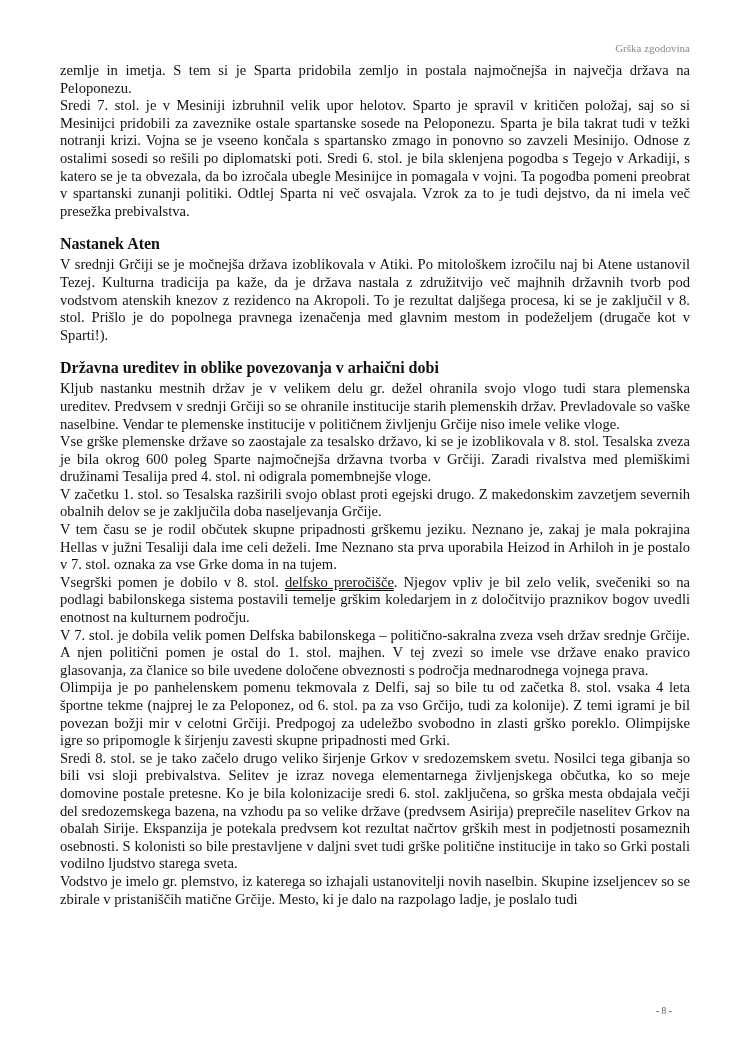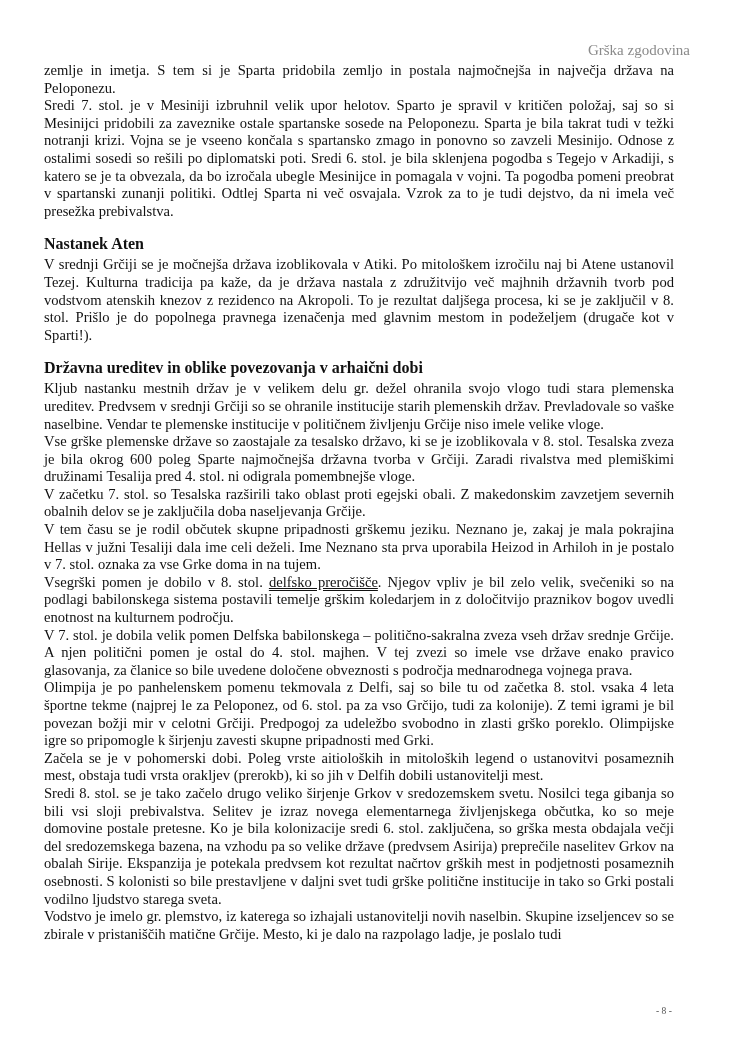--- a/index.html
+++ b/index.html
@@ -1,19 +1,19 @@
 <!DOCTYPE html>
 <html><head>
 <meta charset="utf-8">
 <style>
   html, body { margin: 0; padding: 0; background: #ffffff; }
   body { width: 750px; height: 1061px; position: relative; overflow: hidden;
          font-family: "Liberation Serif", serif; color: #111; }
-  .header { position: absolute; top: 42px; right: 60px; font-size: 15px; color: #8a8a8a; }
-  .content { position: absolute; left: 44px; top: 62px; width: 630px; }
+  .header { position: absolute; top: 42px; right: 60px; font-size: 11px; color: #8a8a8a; }
+  .content { position: absolute; left: 60px; top: 62px; width: 630px; }
   p.para { margin: 0; font-size: 14.6px; line-height: 17.6px; text-align: justify; }
   p.para.last { text-align-last: left; }
   h2 { margin: 12px 0 0 0; font-size: 16px; line-height: 24px; font-weight: bold; }
   .u { }
   .uu { text-decoration: underline; text-decoration-style: double; }
   .i { }
   .footer { position: absolute; top: 1006px; left: 656px; font-size: 9.5px; color: #555; }
 </style>
 </head>
 <body>
@@ -24,25 +24,24 @@
 
   <p class="para">zemlje in imetja. S tem si je Sparta pridobila zemljo in postala najmočnejša in največja država na Peloponezu.</p>
   <p class="para"><span>Sredi 7. stol. je v Mesiniji izbruhnil velik </span><span class="u">upor helotov</span><span>. Sparto je spravil v  kritičen položaj, saj so si Mesinijci pridobili za zaveznike ostale spartanske sosede na Peloponezu. Sparta je bila takrat tudi v težki notranji krizi. Vojna se je vseeno končala s spartansko zmago in ponovno so zavzeli Mesinijo. Odnose z ostalimi sosedi so rešili po diplomatski poti. Sredi 6. stol. je bila sklenjena pogodba s Tegejo v Arkadiji, s katero se je ta obvezala, da bo izročala ubegle Mesinijce in pomagala v vojni. Ta pogodba pomeni preobrat v spartanski zunanji politiki. Odtlej Sparta ni več osvajala. Vzrok za to je tudi dejstvo, da ni imela več presežka prebivalstva.</span></p>
 
   <h2>Nastanek Aten</h2>
   <p class="para">V srednji Grčiji se je močnejša država izoblikovala v Atiki. Po mitološkem izročilu naj bi Atene ustanovil Tezej. Kulturna tradicija pa kaže, da je država nastala z združitvijo več majhnih državnih tvorb pod vodstvom atenskih knezov z rezidenco na Akropoli. To je rezultat daljšega procesa, ki se je zaključil v 8. stol. Prišlo je do popolnega pravnega izenačenja med glavnim mestom in podeželjem (drugače kot v Sparti!).</p>
 
   <h2>Državna ureditev in oblike povezovanja v arhaični dobi</h2>
   <p class="para">Kljub nastanku mestnih držav je v velikem delu gr. dežel ohranila svojo vlogo tudi stara plemenska ureditev. Predvsem v srednji Grčiji so se ohranile institucije starih plemenskih držav. Prevladovale so vaške naselbine. Vendar te plemenske institucije v političnem življenju Grčije niso imele velike vloge.</p>
   <p class="para"><span>Vse grške plemenske države so zaostajale za </span><span class="u">tesalsko državo</span><span>, ki se je izoblikovala v 8. stol. Tesalska zveza je bila okrog 600 poleg Sparte najmočnejša državna tvorba v Grčiji. Zaradi rivalstva med plemiškimi družinami Tesalija pred 4. stol. ni odigrala pomembnejše vloge.</span></p>
-  <p class="para"><span>V začetku 7. stol. so </span><span class="u">Tesalska</span><span> razširili tako oblast proti egejski obali. Z makedonskim zavzetjem severnih obalnih delov se je zaključila doba naseljevanja Grčije.</span></p>
+  <p class="para"><span>V začetku 1. stol. so </span><span class="u">Tesalska</span><span> razširili svojo oblast proti egejski drugo. Z makedonskim zavzetjem severnih obalnih delov se je zaključila doba naseljevanja Grčije.</span></p>
   <p class="para"><span>V tem času se je rodil </span><span class="i">občutek skupne pripadnosti grškemu jeziku.</span><span> Neznano je, zakaj je mala pokrajina Hellas v južni Tesaliji dala ime celi deželi. Ime </span><span class="i">Neznano</span><span> sta prva uporabila Heizod in Arhiloh in je postalo v 7. stol. oznaka za vse Grke doma in na tujem.</span></p>
   <p class="para"><span>Vsegrški pomen je dobilo v 8. stol. </span><span class="uu">delfsko preročišče</span><span>. Njegov vpliv je bil zelo velik, svečeniki so na podlagi babilonskega sistema postavili temelje grškim koledarjem in z določitvijo praznikov bogov uvedli enotnost na kulturnem področju.</span></p>
-  <p class="para"><span>V 7. stol. je dobila velik pomen </span><span class="u">Delfska babilonskega</span><span> – politično-sakralna zveza vseh držav srednje Grčije. A njen politični pomen je ostal do 4. stol. majhen. V tej zvezi so imele vse države enako pravico glasovanja, za članice so bile uvedene določene obveznosti s področja mednarodnega vojnega prava.</span></p>
+  <p class="para"><span>V 7. stol. je dobila velik pomen </span><span class="u">Delfska babilonskega</span><span> – politično-sakralna zveza vseh držav srednje Grčije. A njen politični pomen je ostal do 1. stol. majhen. V tej zvezi so imele vse države enako pravico glasovanja, za članice so bile uvedene določene obveznosti s področja mednarodnega vojnega prava.</span></p>
   <p class="para"><span class="u">Olimpija</span><span> je po panhelenskem pomenu tekmovala z Delfi, saj so bile tu od začetka 8. stol. vsaka 4 leta športne tekme (najprej le za Peloponez, od 6. stol. pa za vso Grčijo, tudi za kolonije). Z temi igrami je bil povezan božji mir v celotni Grčiji. Predpogoj za udeležbo svobodno in zlasti grško poreklo. Olimpijske igre so pripomogle k širjenju zavesti skupne pripadnosti med Grki.</span></p>
 
-  <p class="para">Začela se je v pohomerski dobi. Poleg vrste aitioloških in mitoloških legend o ustanovitvi posameznih mest, obstaja tudi vrsta orakljev (prerokb), ki so jih v Delfih dobili ustanovitelji mest.</p>
   <p class="para">Sredi 8. stol. se je tako začelo drugo veliko širjenje Grkov v sredozemskem svetu. Nosilci tega gibanja so bili vsi sloji prebivalstva. Selitev je izraz novega elementarnega življenjskega občutka, ko so meje domovine postale pretesne. Ko je bila kolonizacije sredi 6. stol. zaključena, so grška mesta obdajala večji del sredozemskega bazena, na vzhodu pa so velike države (predvsem Asirija) preprečile naselitev Grkov na obalah Sirije. Ekspanzija je potekala predvsem kot rezultat načrtov grških mest in podjetnosti posameznih osebnosti. S kolonisti so bile prestavljene v daljni svet tudi grške politične institucije in tako so Grki postali vodilno ljudstvo starega sveta.</p>
   <p class="para last">Vodstvo je imelo gr. plemstvo, iz katerega so izhajali ustanovitelji novih naselbin. Skupine izseljencev so se zbirale v pristaniščih matične Grčije. Mesto, ki je dalo na razpolago ladje, je poslalo tudi</p>
 
 </div>
 
 <div class="footer">- 8 -</div>
 
 </body></html>

